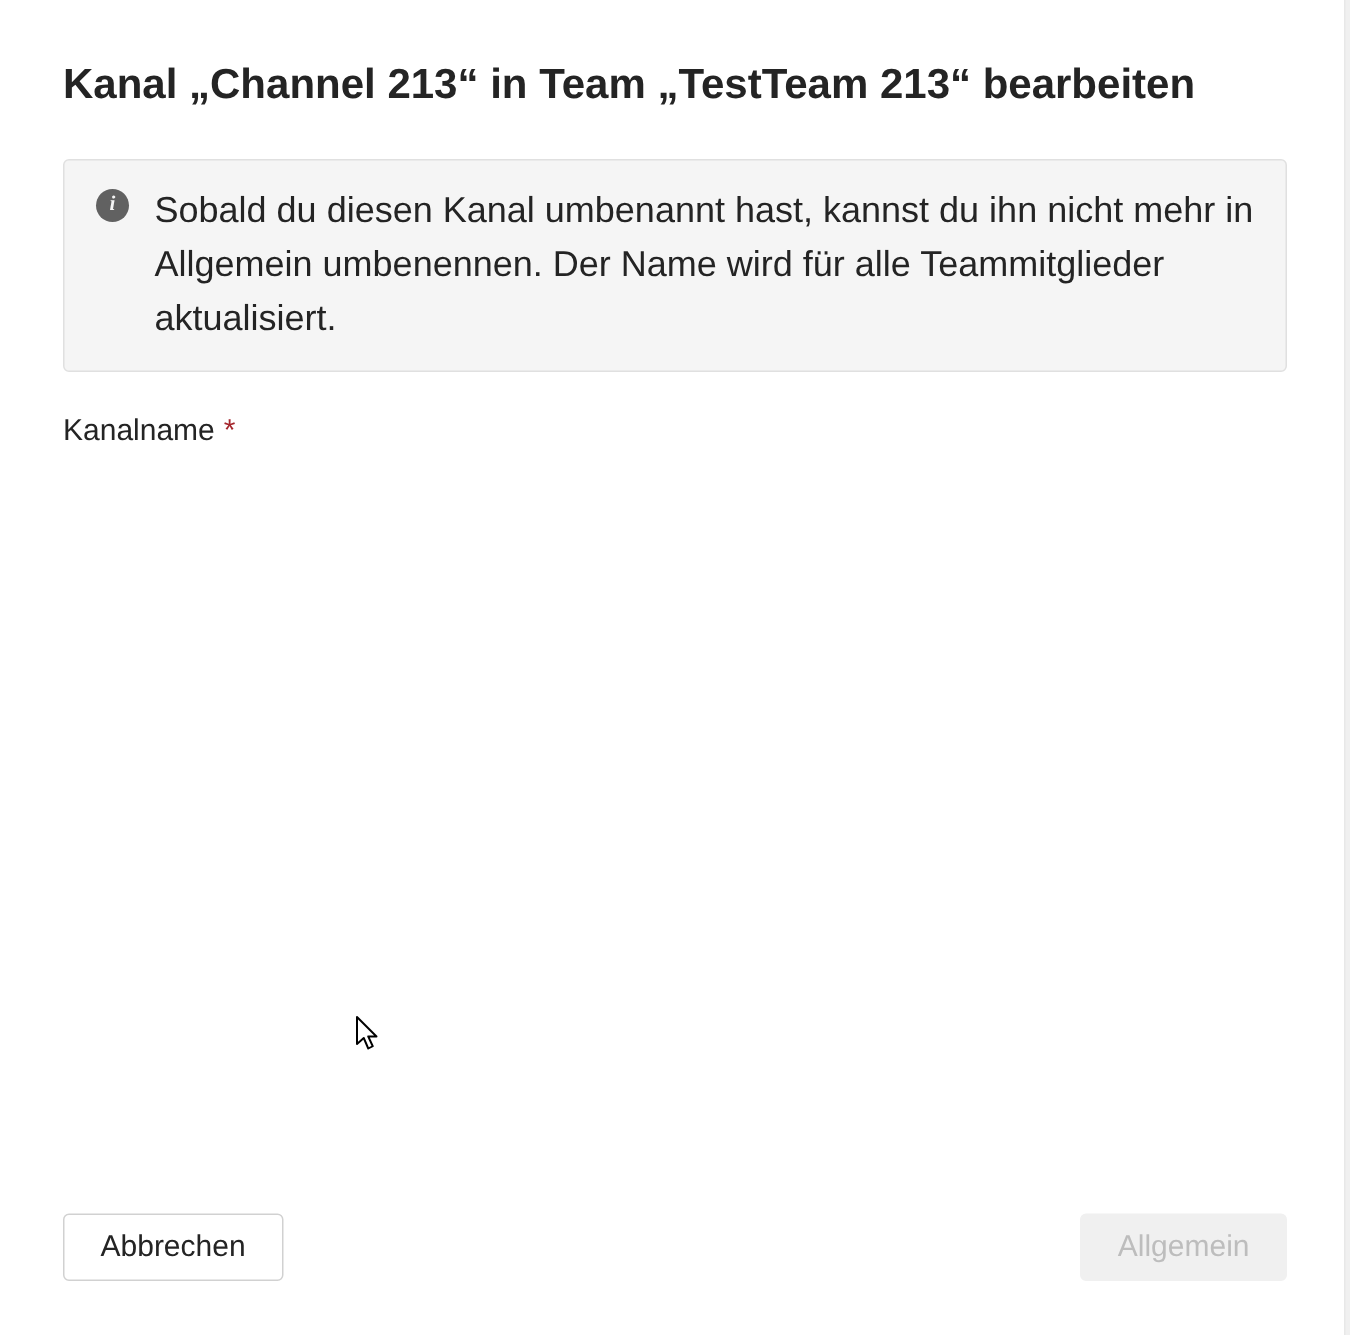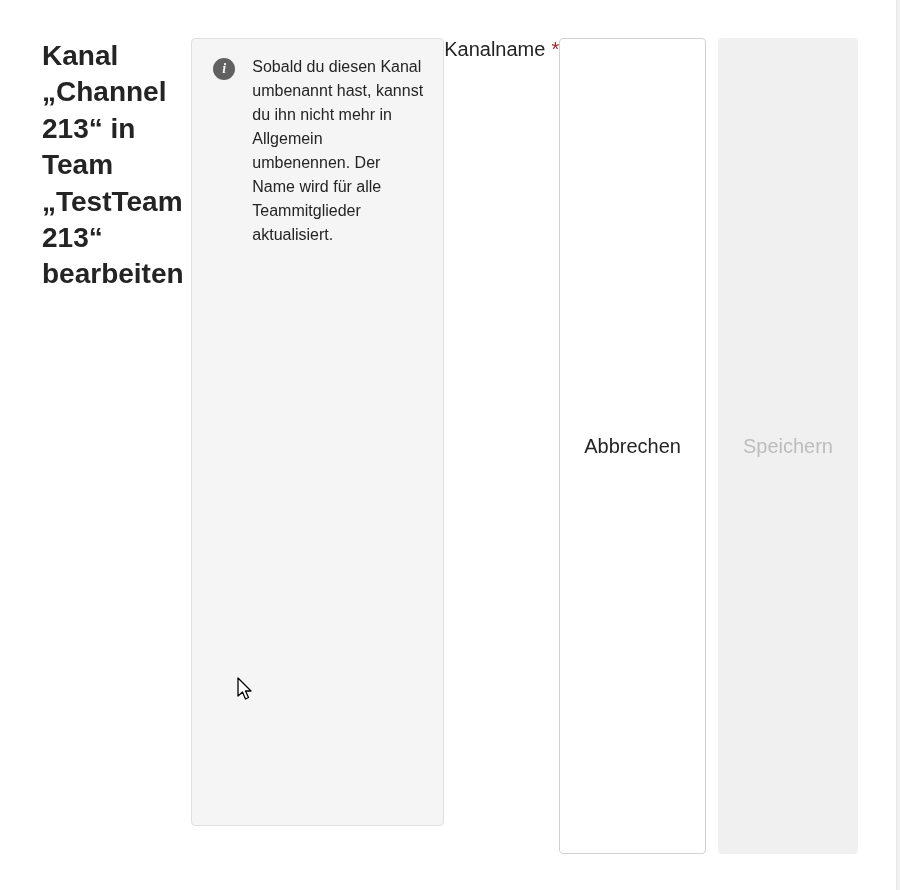--- a/index.html
+++ b/index.html
@@ -12,21 +12,21 @@
       background: #ffffff;
       width: 900px;
       height: 890px;
       overflow: hidden;
       position: relative;
     }
     .dialog {
       width: 100%;
       height: 100%;
       display: flex;
-      flex-direction: row;
+      flex-direction: column;
       padding: 38px 42px 36px 42px;
       position: relative;
     }
     .dialog-title {
       font-size: 28px;
       font-weight: 700;
       color: #242424;
       line-height: 1.3;
       margin-bottom: 32px;
     }
@@ -58,21 +58,21 @@
       display: flex;
       align-items: center;
       justify-content: center;
       font-family: Georgia, serif;
       font-style: italic;
       font-weight: 600;
       font-size: 14px;
       line-height: 1;
     }
     .info-text {
-      font-size: 16px;
+      font-size: 24px;
       color: #242424;
       line-height: 1.5;
     }
     .field-label {
       font-size: 20px;
       color: #242424;
       margin-bottom: 23px;
       display: flex;
       align-items: flex-start;
       gap: 6px;
@@ -152,19 +152,19 @@
 
   <div class="field-label">
     <span>Kanalname</span>
     <span class="required-asterisk">*</span>
   </div>
 
   <div class="spacer"></div>
 
   <div class="button-row">
     <button class="btn btn-secondary">Abbrechen</button>
-    <button class="btn btn-primary-disabled" disabled="">Speichern</button>
+    <button class="btn btn-primary-disabled" disabled="">Allgemein</button>
   </div>
 </div>
 
 <svg class="cursor-pointer" width="18" height="26" viewBox="0 0 18 26">
   <path d="M1 1 L1 19 L5.5 15 L8.5 22 L11.5 20.5 L8.5 14 L14 14 Z" fill="#ffffff" stroke="#000000" stroke-width="1.3" stroke-linejoin="round"></path>
 </svg>
 
 </body></html>

